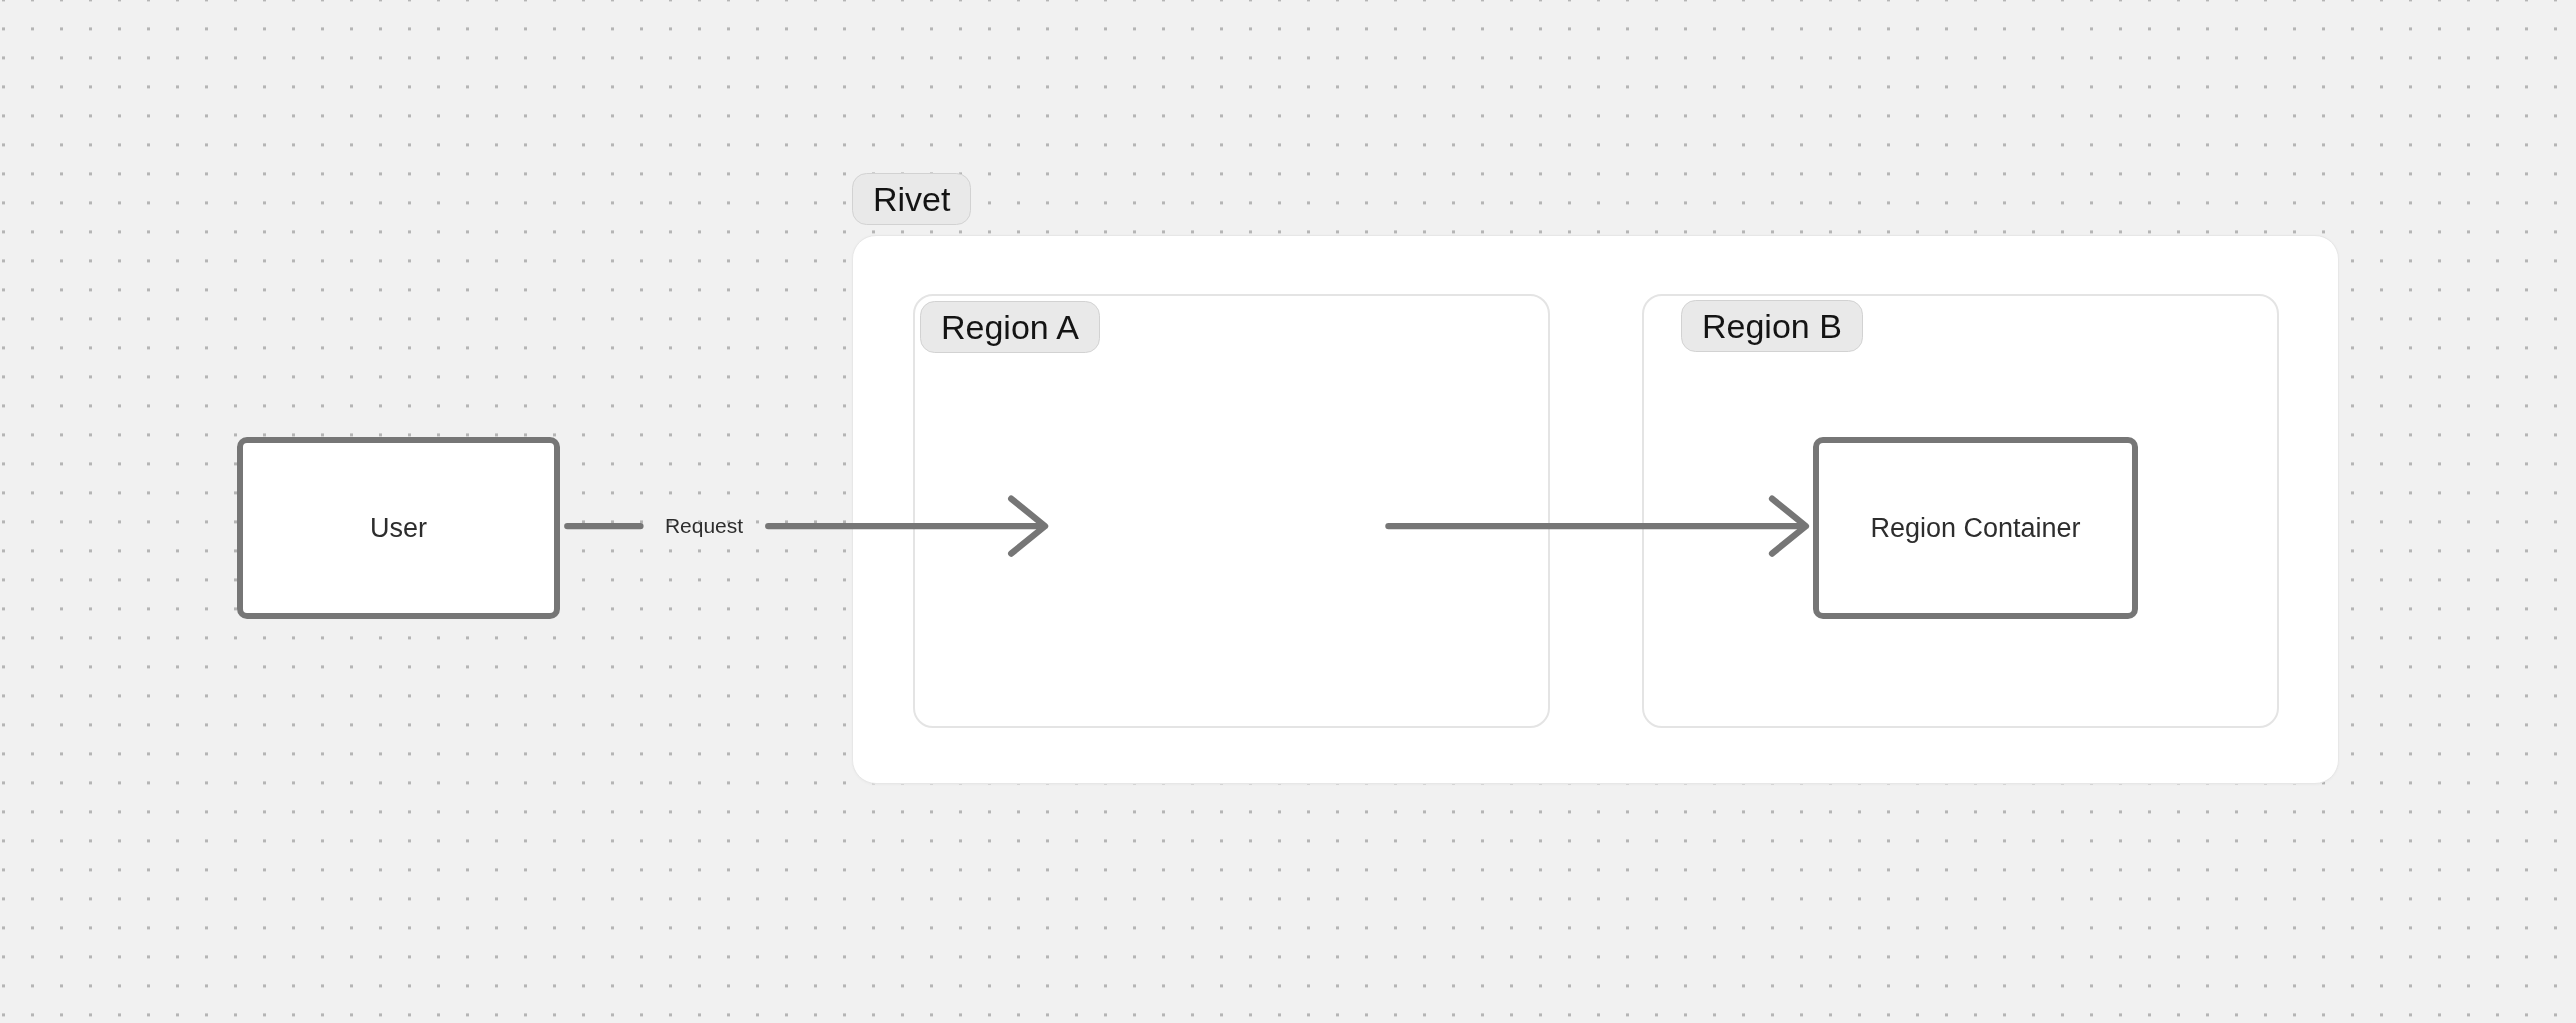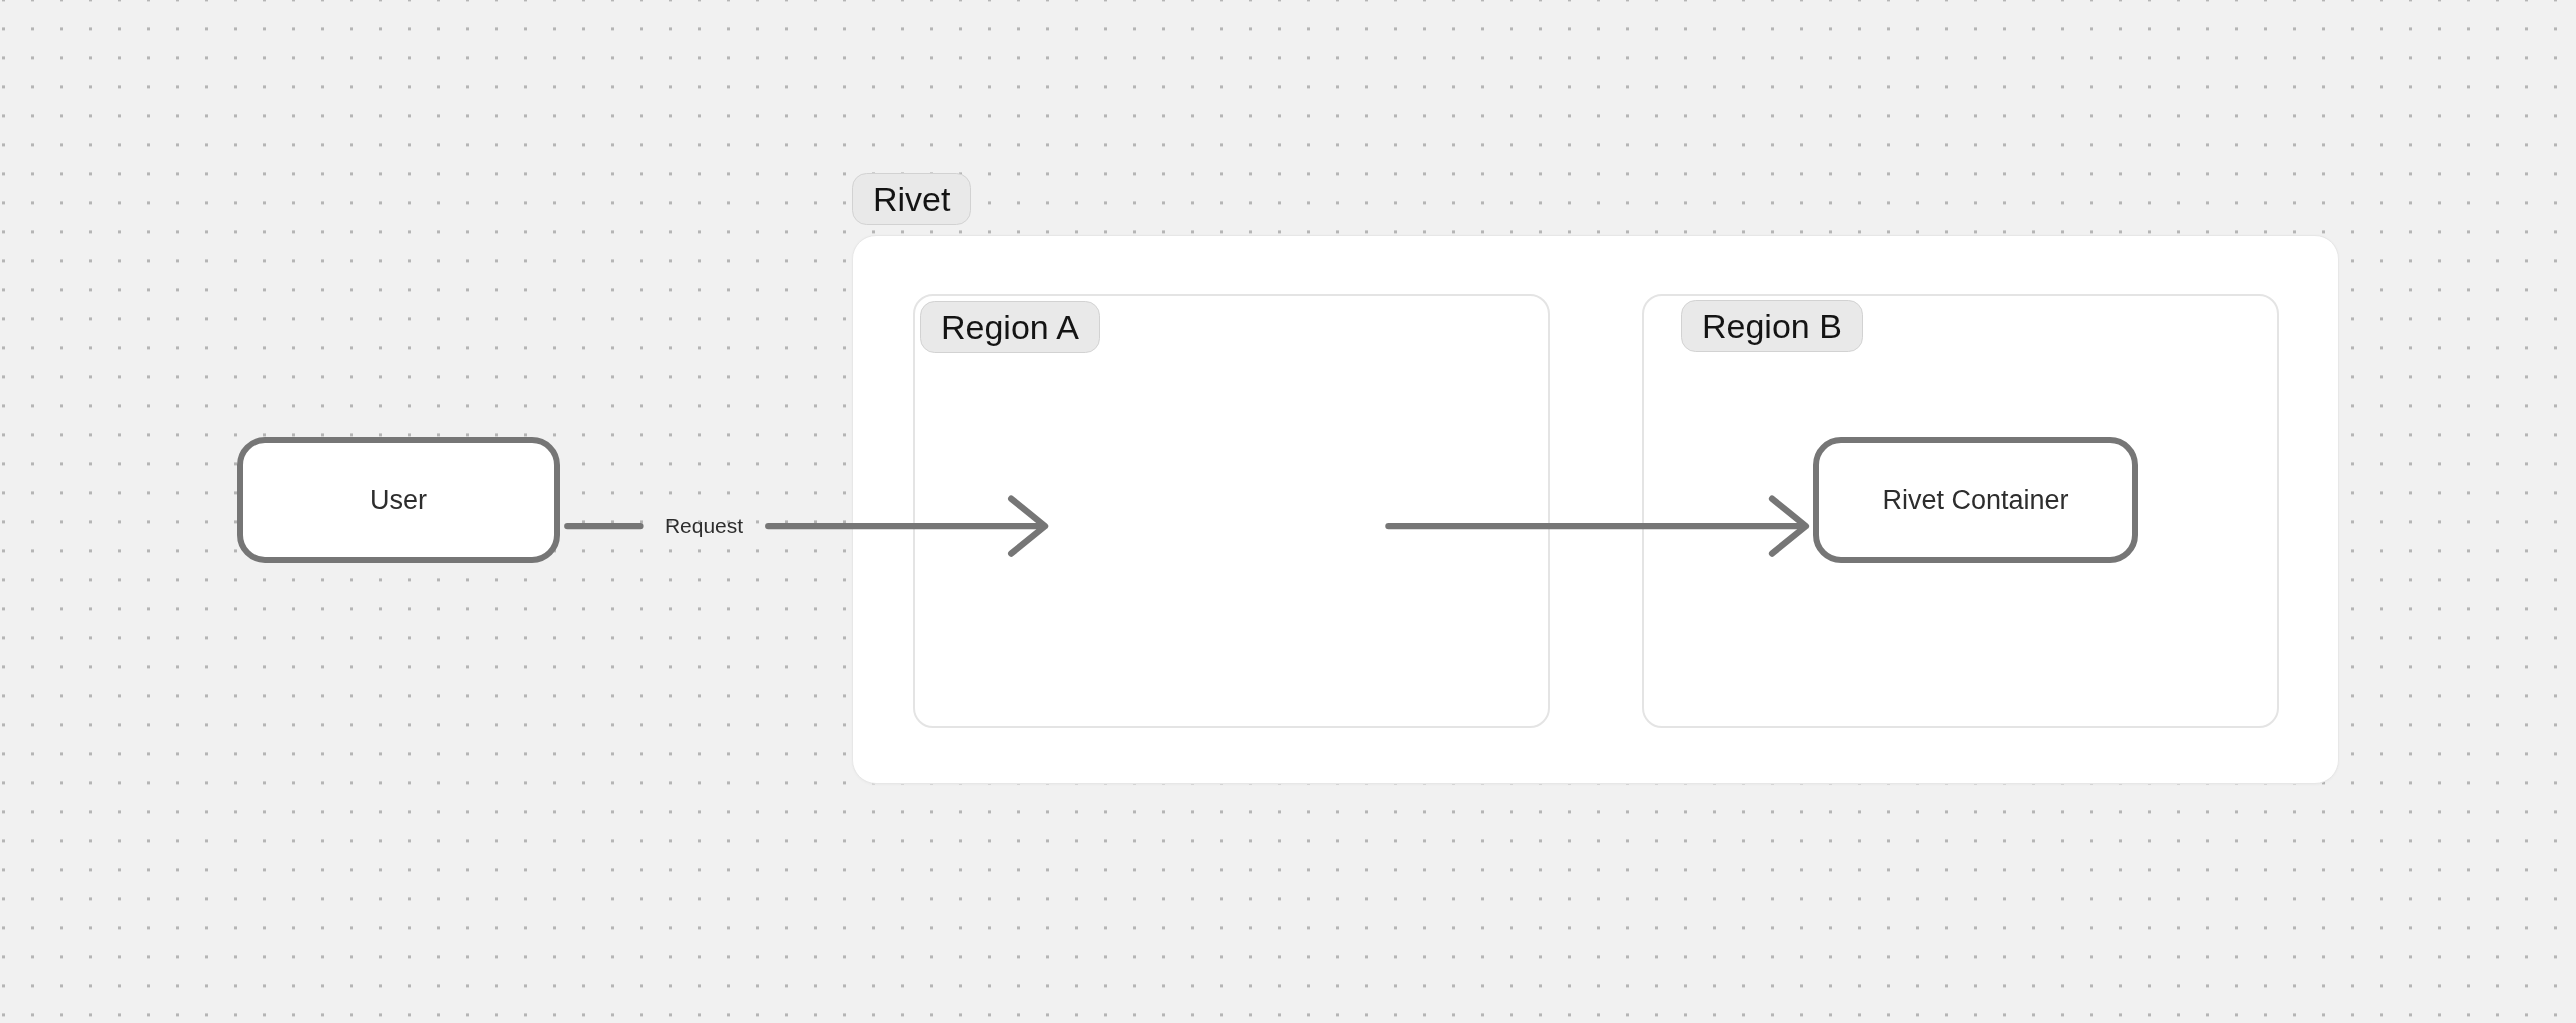--- a/index.html
+++ b/index.html
@@ -59,24 +59,24 @@
     z-index: 4;
   }
   .badge-rivet    { left: 852px;  top: 173px; }
   .badge-region-a { left: 920px; top: 301px; }
   .badge-region-b { left: 1649px; top: 300px; margin-left: 32px; }
 
   
   .node {
     position: absolute;
     top: 437px;
-    height: 126px;
+    height: 182px;
     background: #ffffff;
     border: 6.4px solid #767676;
-    border-radius: 28px;
+    border-radius: 10px;
     box-sizing: border-box;
     display: flex;
     align-items: center;
     justify-content: center;
     font-size: 27px;
     color: #2d2d2d;
     white-space: nowrap;
     z-index: 3;
   }
   .node-user            { left: 237px;  width: 323px; }
@@ -145,17 +145,17 @@
   </svg>
 
   <div class="edge-label">Request</div>
 
   <div class="node node-user">
     <span>User</span>
   </div>
 
 
   <div class="node node-rivet-container">
-    <span>Rivet Container</span>
+    <span>Region Container</span>
   </div>
 
 </div>
 
 
 </body></html>

